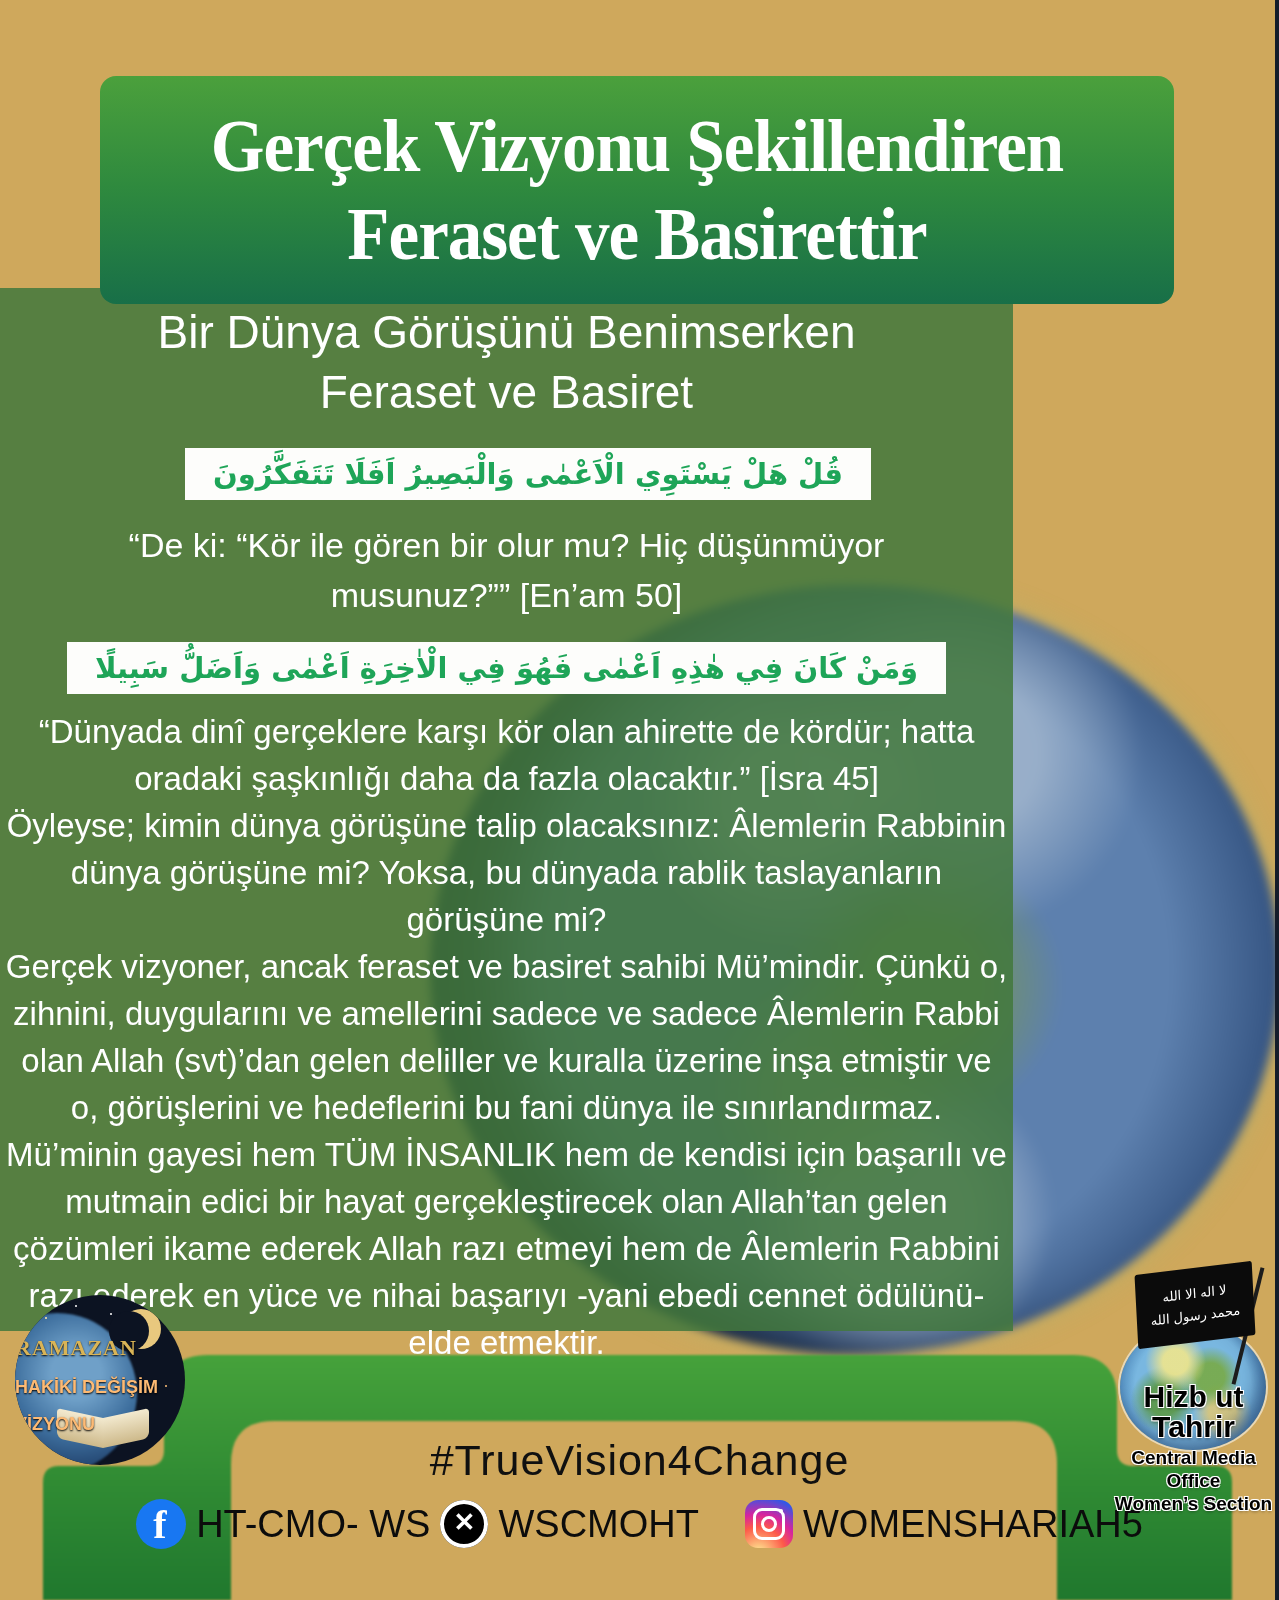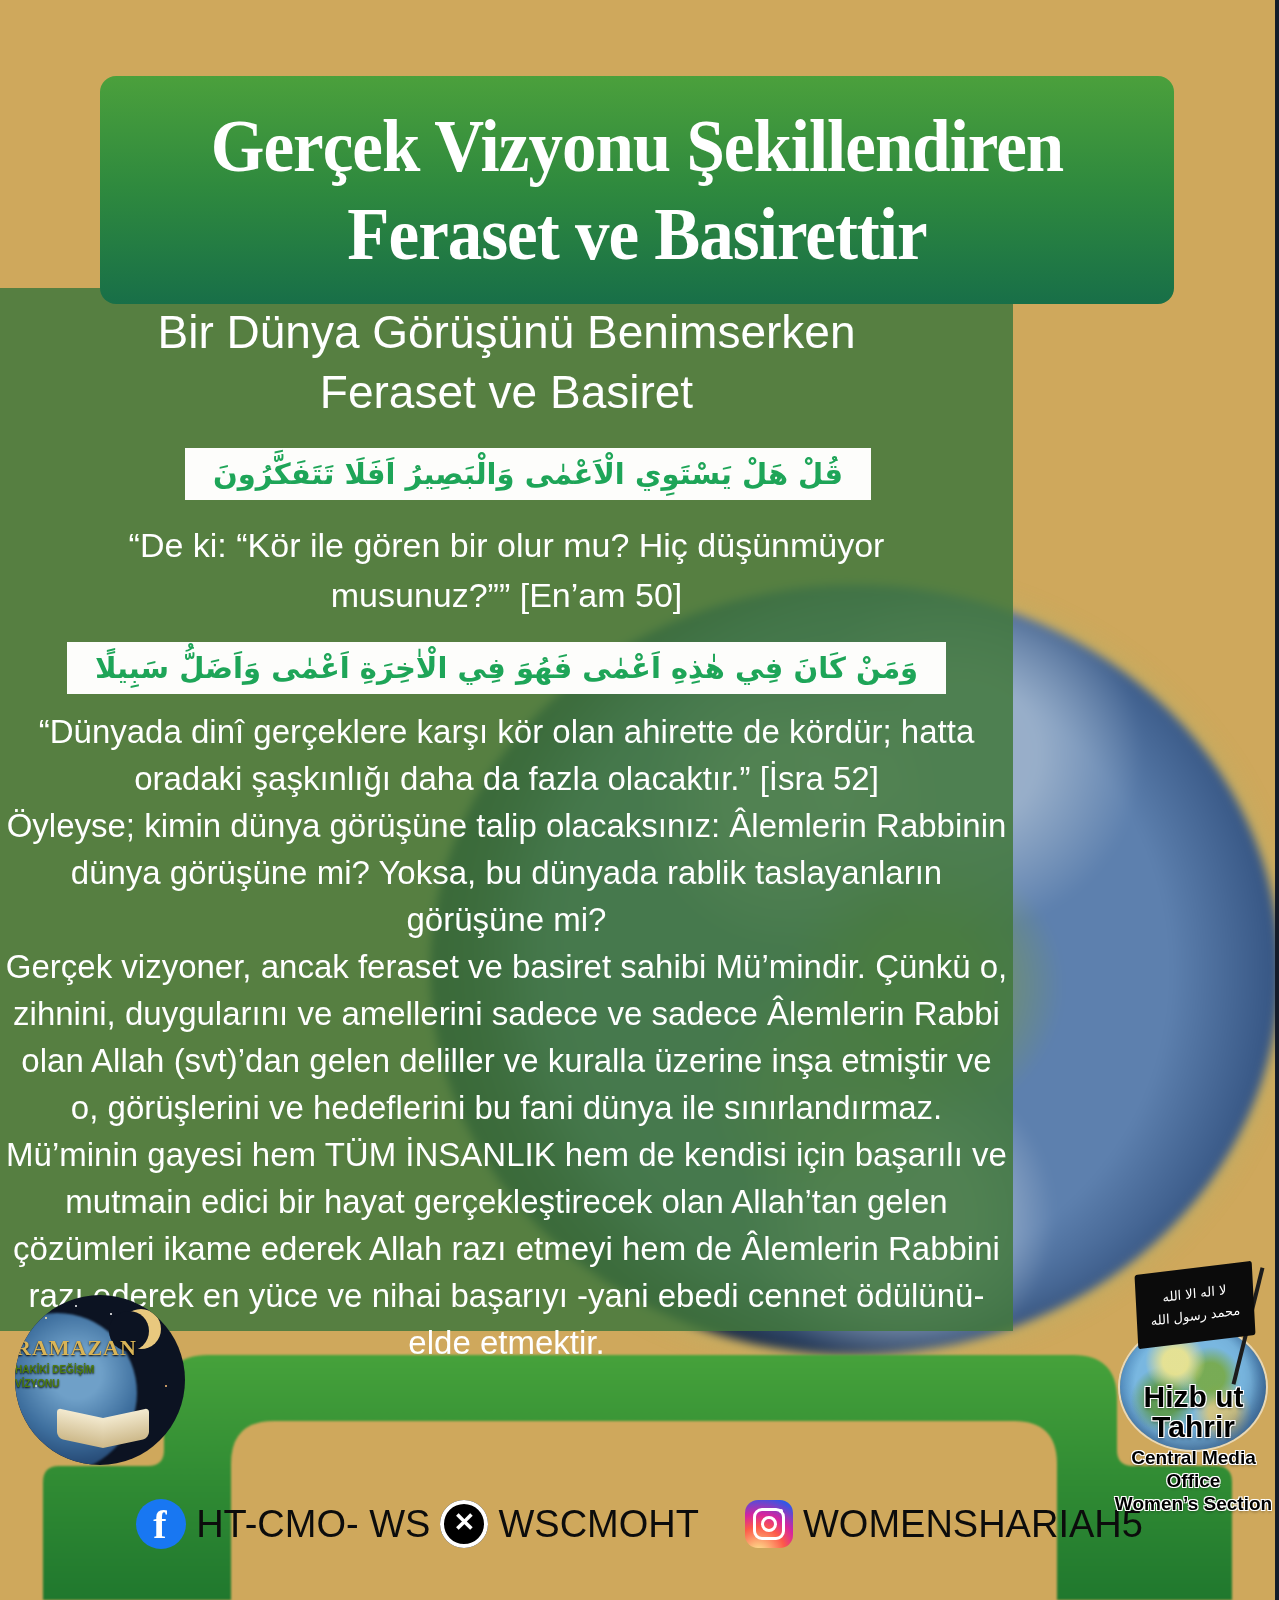--- a/index.html
+++ b/index.html
@@ -81,22 +81,22 @@
   .rcrescent:after{content:"";position:absolute;left:-12px;top:2px;width:40px;height:40px;
     border-radius:50%;background:#0c1322;}
   .rbook{position:absolute;left:42px;top:118px;width:92px;height:34px;z-index:2;}
   .rbook .pl,.rbook .pr{position:absolute;top:0;width:46px;height:30px;background:
     linear-gradient(180deg,#f3ead0,#cdb98a);}
   .rbook .pl{left:0;transform:skewY(12deg);border-radius:4px 0 0 6px;}
   .rbook .pr{left:46px;transform:skewY(-12deg);border-radius:0 4px 6px 0;}
   .rtext{position:absolute;left:0;top:40px;width:170px;text-align:left;z-index:3;}
   .rtext .l1{font-family:"Liberation Serif",serif;font-weight:bold;font-size:22px;color:#d9b457;
     letter-spacing:1px;text-shadow:0 1px 2px #000;}
-  .rtext .l2,.rtext .l3{font-size:10px;font-weight:bold;color:#4d7c0f;text-shadow:0 1px 2px #000;
-    margin-top:3px;}
+  .rtext .l2,.rtext .l3{font-size:18px;font-weight:bold;color:#fdba74;text-shadow:0 1px 2px #000;
+    margin-top:16px;}
 
   
   .hlogo{position:absolute;left:1108px;top:1262px;width:171px;height:210px;z-index:7;}
   .hglobe{position:absolute;left:12px;top:62px;width:146px;height:126px;border-radius:50%;
     background:
       radial-gradient(circle at 38% 30%,rgba(240,230,140,.9) 0 10%,rgba(240,230,140,0) 24%),
       radial-gradient(circle at 62% 42%,rgba(120,170,70,.9) 0 12%,rgba(120,170,70,0) 26%),
       radial-gradient(circle at 30% 60%,rgba(90,150,60,.85) 0 12%,rgba(90,150,60,0) 26%),
       radial-gradient(circle at 70% 70%,rgba(230,200,110,.8) 0 10%,rgba(230,200,110,0) 22%),
       radial-gradient(circle at 50% 50%,#79b7e0 0 60%,#4a86bb 82%,#2f5f92 100%);
@@ -138,41 +138,42 @@
       <span class="ar">قُلْ هَلْ يَسْتَوِي الْاَعْمٰى وَالْبَصِيرُ اَفَلَا تَتَفَكَّرُونَ</span>
     </div>
 
     <div class="quote">“De ki: “Kör ile gören bir olur mu? Hiç düşünmüyor musunuz?”” [En’am 50]</div>
 
     <div class="verse-strip vs2">
       <span class="ar">وَمَنْ كَانَ فِي هٰذِهِ اَعْمٰى فَهُوَ فِي الْاٰخِرَةِ اَعْمٰى وَاَضَلُّ سَبِيلًا</span>
     </div>
 
     <div class="bodytext">
-      <p>“Dünyada dinî gerçeklere karşı kör olan ahirette de kördür; hatta oradaki şaşkınlığı daha da fazla olacaktır.” [İsra 52]</p>
+      <p>“Dünyada dinî gerçeklere karşı kör olan ahirette de kördür; hatta oradaki şaşkınlığı daha da fazla olacaktır.” [İsra 45]</p>
       <p>Öyleyse; kimin dünya görüşüne talip olacaksınız: Âlemlerin Rabbinin dünya görüşüne mi? Yoksa, bu dünyada rablik taslayanların görüşüne mi?</p>
       <p>Gerçek vizyoner, ancak feraset ve basiret sahibi Mü’mindir. Çünkü o, zihnini, duygularını ve amellerini sadece ve sadece Âlemlerin Rabbi olan Allah (svt)’dan gelen deliller ve kuralla üzerine inşa etmiştir ve o, görüşlerini ve hedeflerini bu fani dünya ile sınırlandırmaz. Mü’minin gayesi hem TÜM İNSANLIK hem de kendisi için başarılı ve mutmain edici bir hayat gerçekleştirecek olan Allah’tan gelen çözümleri ikame ederek Allah razı etmeyi hem de Âlemlerin Rabbini razı ederek en yüce ve nihai başarıyı -yani ebedi cennet ödülünü- elde etmektir.</p>
     </div>
   </div>
 
   <svg class="frame-svg" width="1279" height="1600" viewBox="0 0 1279 1600">
     <defs>
       <linearGradient id="gframe" x1="0" y1="1355" x2="0" y2="1600" gradientUnits="userSpaceOnUse">
         <stop offset="0" stop-color="#46a23b"></stop>
         <stop offset="0.55" stop-color="#2f8a33"></stop>
         <stop offset="1" stop-color="#20782e"></stop>
       </linearGradient>
     </defs>
     <path fill="url(#gframe)" fill-rule="evenodd" filter="blur(1px)" d="
       M43,1600 L43,1482 Q43,1466 59,1466 L148,1466 Q164,1466 164,1450 L164,1399
       Q164,1355 208,1355 L1073,1355 Q1117,1355 1117,1399 L1117,1450
       Q1117,1466 1133,1466 L1216,1466 Q1232,1466 1232,1482 L1232,1600 Z
       M231,1600 L231,1464 Q231,1421 274,1421 L1014,1421 Q1057,1421 1057,1464 L1057,1600 Z"></path>
   </svg>
 
+  <div class="hashtag">#TrueVision4Change</div>
 
   <div class="social-row">
     <div class="fb">
         <span>f</span>
       </div>
     <div class="handle">HT-CMO- WS</div>
     <div class="xi">
         <span>✕</span>
       </div>
     <div class="handle">WSCMOHT</div>

